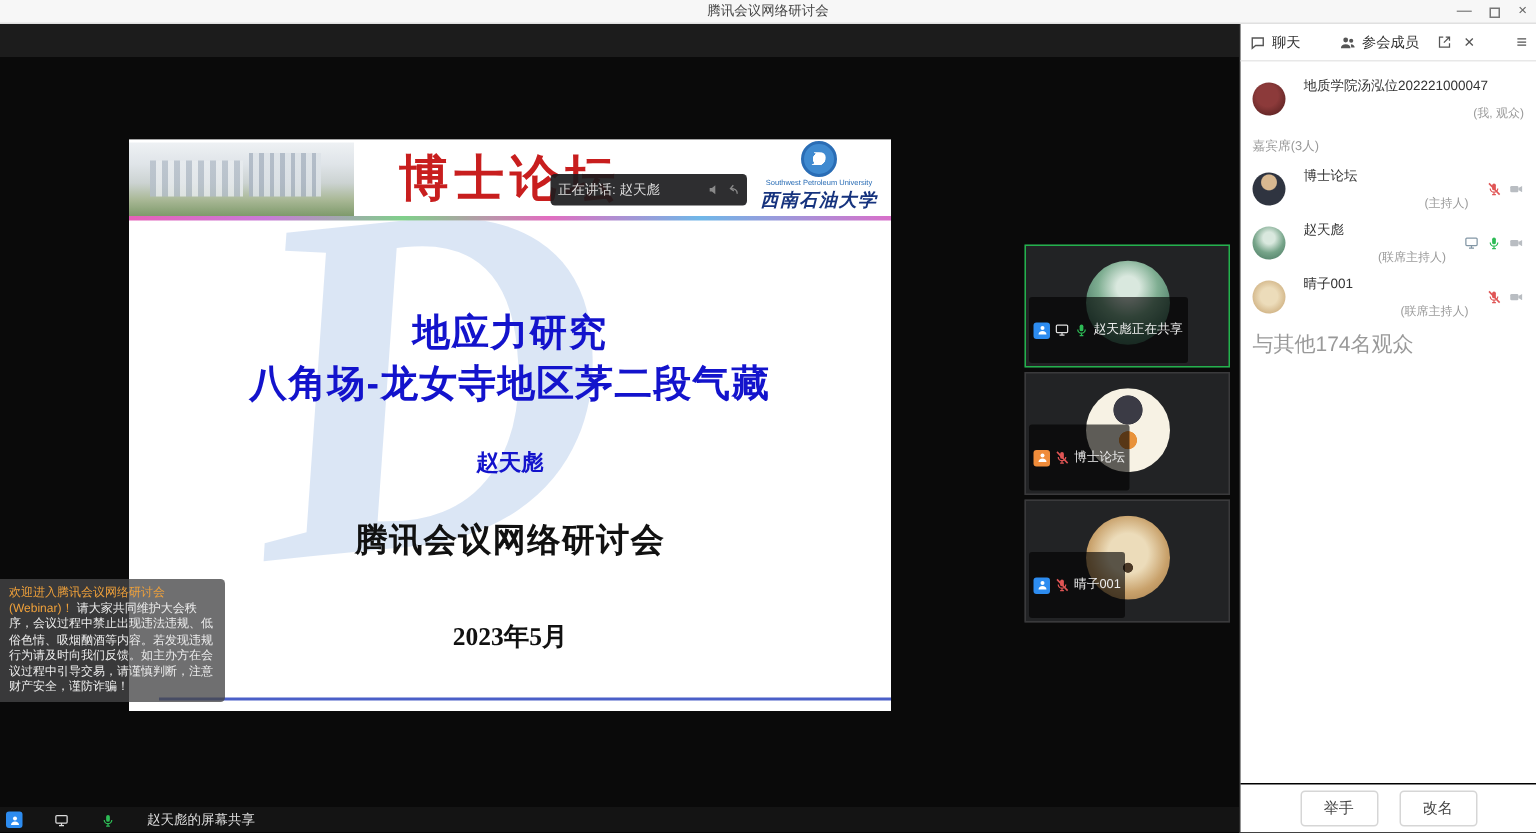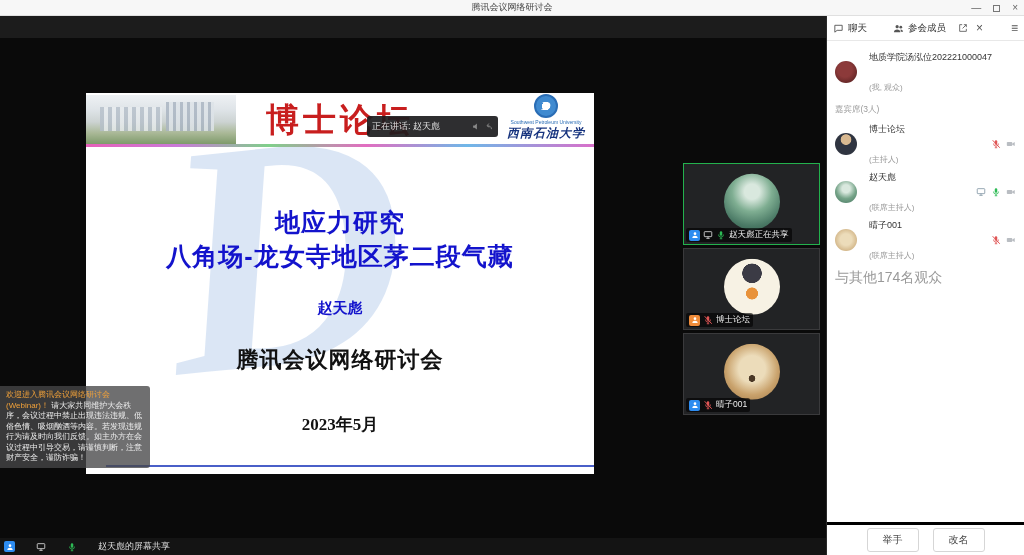--- a/index.html
+++ b/index.html
@@ -94,21 +94,21 @@
   .avatar-big { position:absolute; left:50%; top:50%; transform:translate(-50%,-54%);
     width:56px; height:56px; border-radius:50%; }
   .av-zhao  { background:radial-gradient(circle at 50% 32%, #d9e8de 0 16%, #7fae92 42%, #4b7a66 72%, #2e5546 100%); }
   .av-forum { background:radial-gradient(circle at 50% 62%, #e8923a 0 13%, rgba(0,0,0,0) 14%),
                          radial-gradient(circle at 50% 26%, #3b3b45 0 19%, rgba(0,0,0,0) 20%),
                          radial-gradient(circle, #f7f2e4 0 100%); }
   .av-dog   { background:radial-gradient(circle at 50% 62%, #4a3826 0 7%, rgba(0,0,0,0) 8%),
                          radial-gradient(circle at 50% 45%, #ecdcba 0 32%, #c9a26c 62%, #9c7444 100%); }
   .tile-label { position:absolute; left:2px; bottom:2px; max-width:130px;
     background:rgba(0,0,0,0.62); display:flex; align-items:center; gap:3px;
-    padding:1px 3px; border-radius:2px; }
+    padding:16px 3px; border-radius:2px; }
   .tile-label .txt { color:#eee; font-size:8.5px; white-space:nowrap; }
 
   
   .badge-person { width:11px; height:11px; border-radius:2px; display:inline-flex;
     align-items:center; justify-content:center; flex:none; }
   .badge-person svg { width:8px; height:8px; color:#fff; }
   .bg-blue { background:#2d8cf0; } .bg-orange { background:#f08c3a; }
   .ic { width:10px; height:10px; flex:none; }
   .ic-green { color:#2dbb55; } .ic-red { color:#e05555; }
   .ic-gray { color:#b9bdc2; } .ic-steel { color:#8296a5; } .ic-white { color:#dddddd; }
@@ -129,26 +129,26 @@
 
   .plist { flex:1; padding:7px 8px; overflow:hidden; }
   .prow { display:flex; align-items:center; gap:12px; padding:3px 0; cursor:pointer; }
   .avatar-sm { width:22px; height:22px; border-radius:50%; flex:none; }
   .avs-self  { background:radial-gradient(circle at 45% 40%, #8c3a3a 0 40%, #4a1a1a 100%); }
   .avs-forum { background:radial-gradient(circle at 50% 30%, #d8b890 0 26%, #2f3440 30% 100%); }
   .avs-zhao  { background:radial-gradient(circle at 50% 35%, #d9e8de 0 22%, #76a489 55%, #46755f 100%); }
   .avs-dog   { background:radial-gradient(circle at 50% 48%, #ecdcba 0 36%, #c09a64 100%); }
   .pinfo { flex:1; min-width:0; }
   .pname { font-size:9px; color:#333; white-space:nowrap; overflow:hidden; }
-  .prole { font-size:8px; color:#9a9a9a; margin-top:18px; }
+  .prole { font-size:8px; color:#9a9a9a; margin-top:6px;text-align:right; }
   .picons { display:flex; align-items:center; gap:5px; flex:none; }
   .psection { font-size:8.5px; color:#999; margin:8px 0 4px 0; }
   .pothers { font-size:14px; color:#999; margin-top:5px; }
 
-  .panel-actions { flex:none; height:33px; border-top:3px solid #000000;
+  .panel-actions { flex:none; height:33px; border-top:1px solid #000000;
     display:flex; align-items:center; justify-content:center; gap:14px; }
   .pbtn { font-size:10px; color:#444; background:#fff; border:1px solid #d6d6d6;
     border-radius:3px; padding:4px 15px; cursor:pointer; }
 </style>
 </head>
 <body>
 
 <div class="app">
 
   <div class="titlebar">

